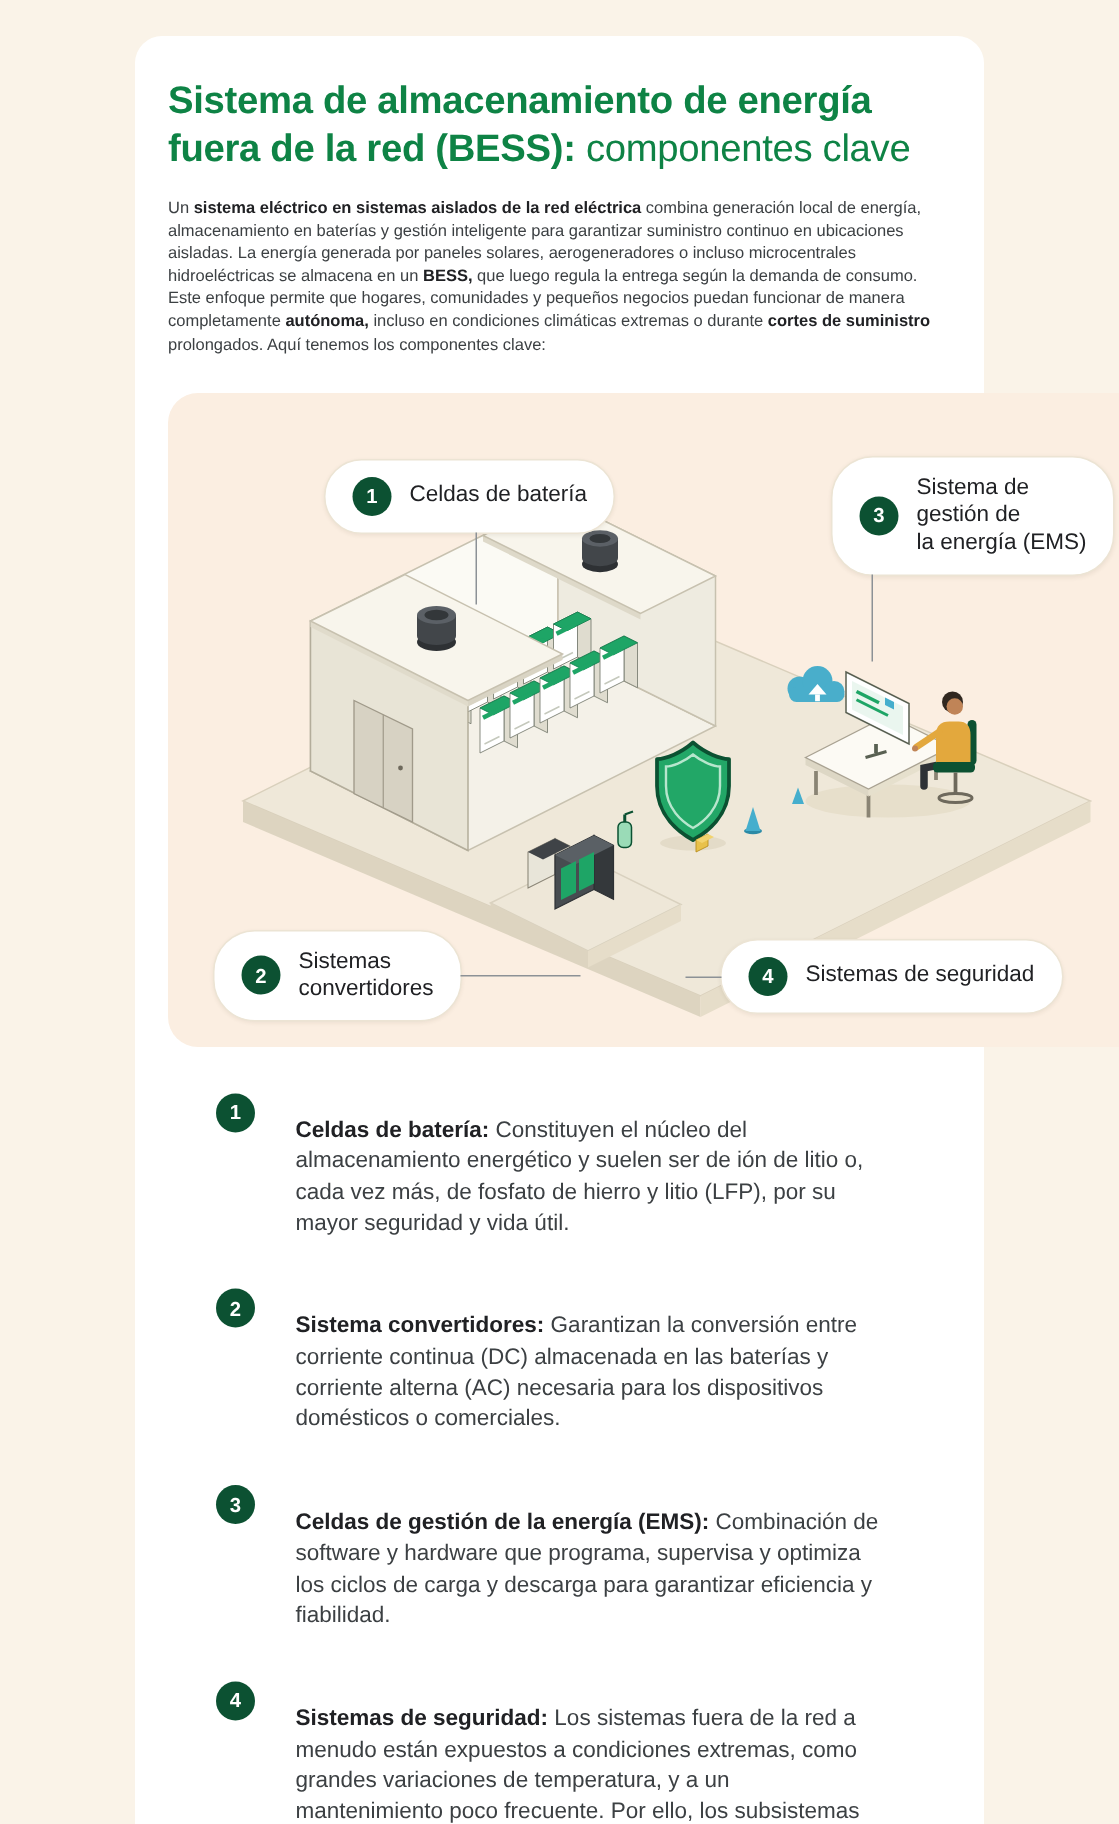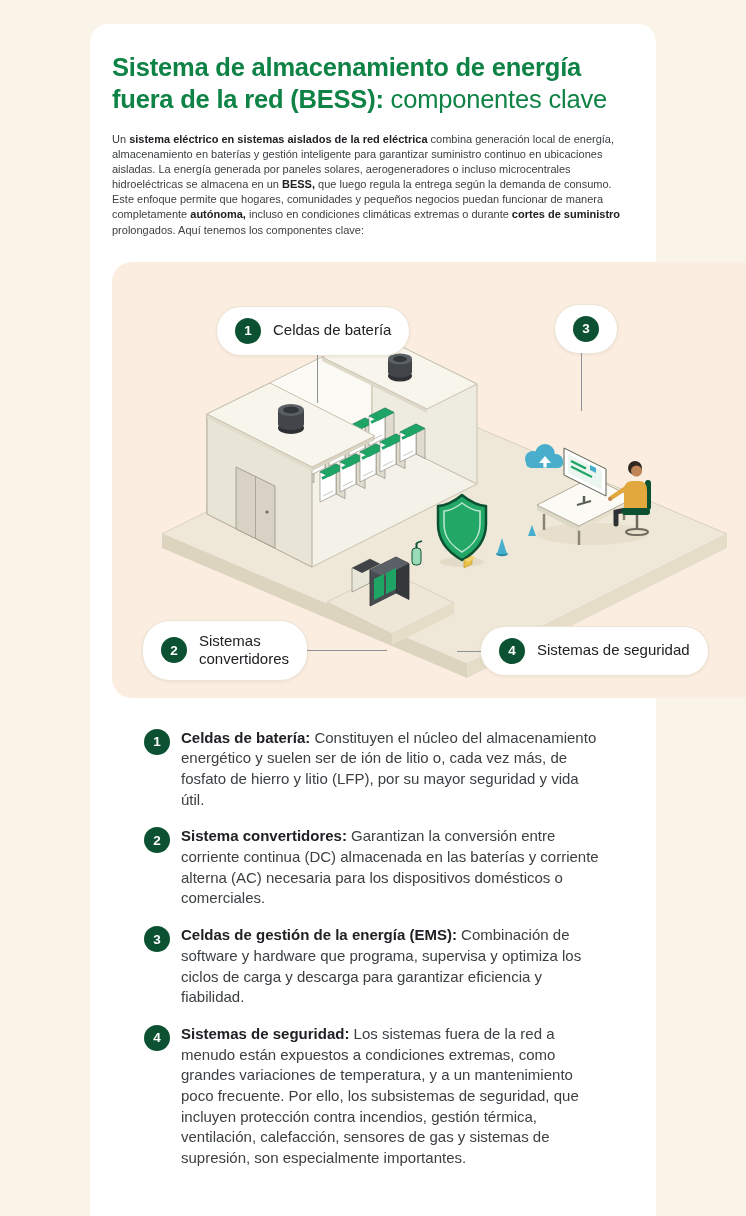--- a/index.html
+++ b/index.html
@@ -46,21 +46,21 @@
   .c3::after{content:"";left:26px;top:100%;height:58px;border-left:1.5px solid #8c9196}
   .c2{left:30px;top:358px}
   .c2::after{content:"";left:100%;top:50%;width:80px;border-top:1.5px solid #8c9196}
   .c4{left:368px;top:364px}
   .c4::before{content:"";right:100%;top:50%;width:24px;border-top:1.5px solid #8c9196}
 
   
   .legend{margin-top:30px;padding:0 30px 0 32px}
   .legend-item{display:flex;gap:11px;margin-bottom:16px}
   .legend-item .num-badge{margin-top:1px}
-  .legend-text{margin:0;font-size:15px;line-height:1.38;color:var(--text-body,#3c4043);max-width:560px}
+  .legend-text{margin:16px;font-size:15px;line-height:1.38;color:var(--text-body,#3c4043);max-width:560px}
   .legend-text strong{color:var(--text-primary,#202124)}
 </style>
 </head>
 <body>
 
 <div class="card">
 
   <h1 class="title">
     <span class="title-bold">Sistema de almacenamiento de energía fuera de la red (BESS):</span>
     <span class="title-light">componentes clave</span>
@@ -220,20 +220,23 @@
       </g>
     </svg>
 
     <div class="callout c1">
       <span class="num-badge">1</span>
       <span class="callout-label">Celdas de batería</span>
     </div>
 
     <div class="callout c3">
       <span class="num-badge">3</span>
+      <span class="callout-label">Sistema de
+gestión de
+la energía (EMS)</span>
     </div>
 
     <div class="callout c2">
       <span class="num-badge">2</span>
       <span class="callout-label">Sistemas
 convertidores</span>
     </div>
 
     <div class="callout c4">
       <span class="num-badge">4</span>

